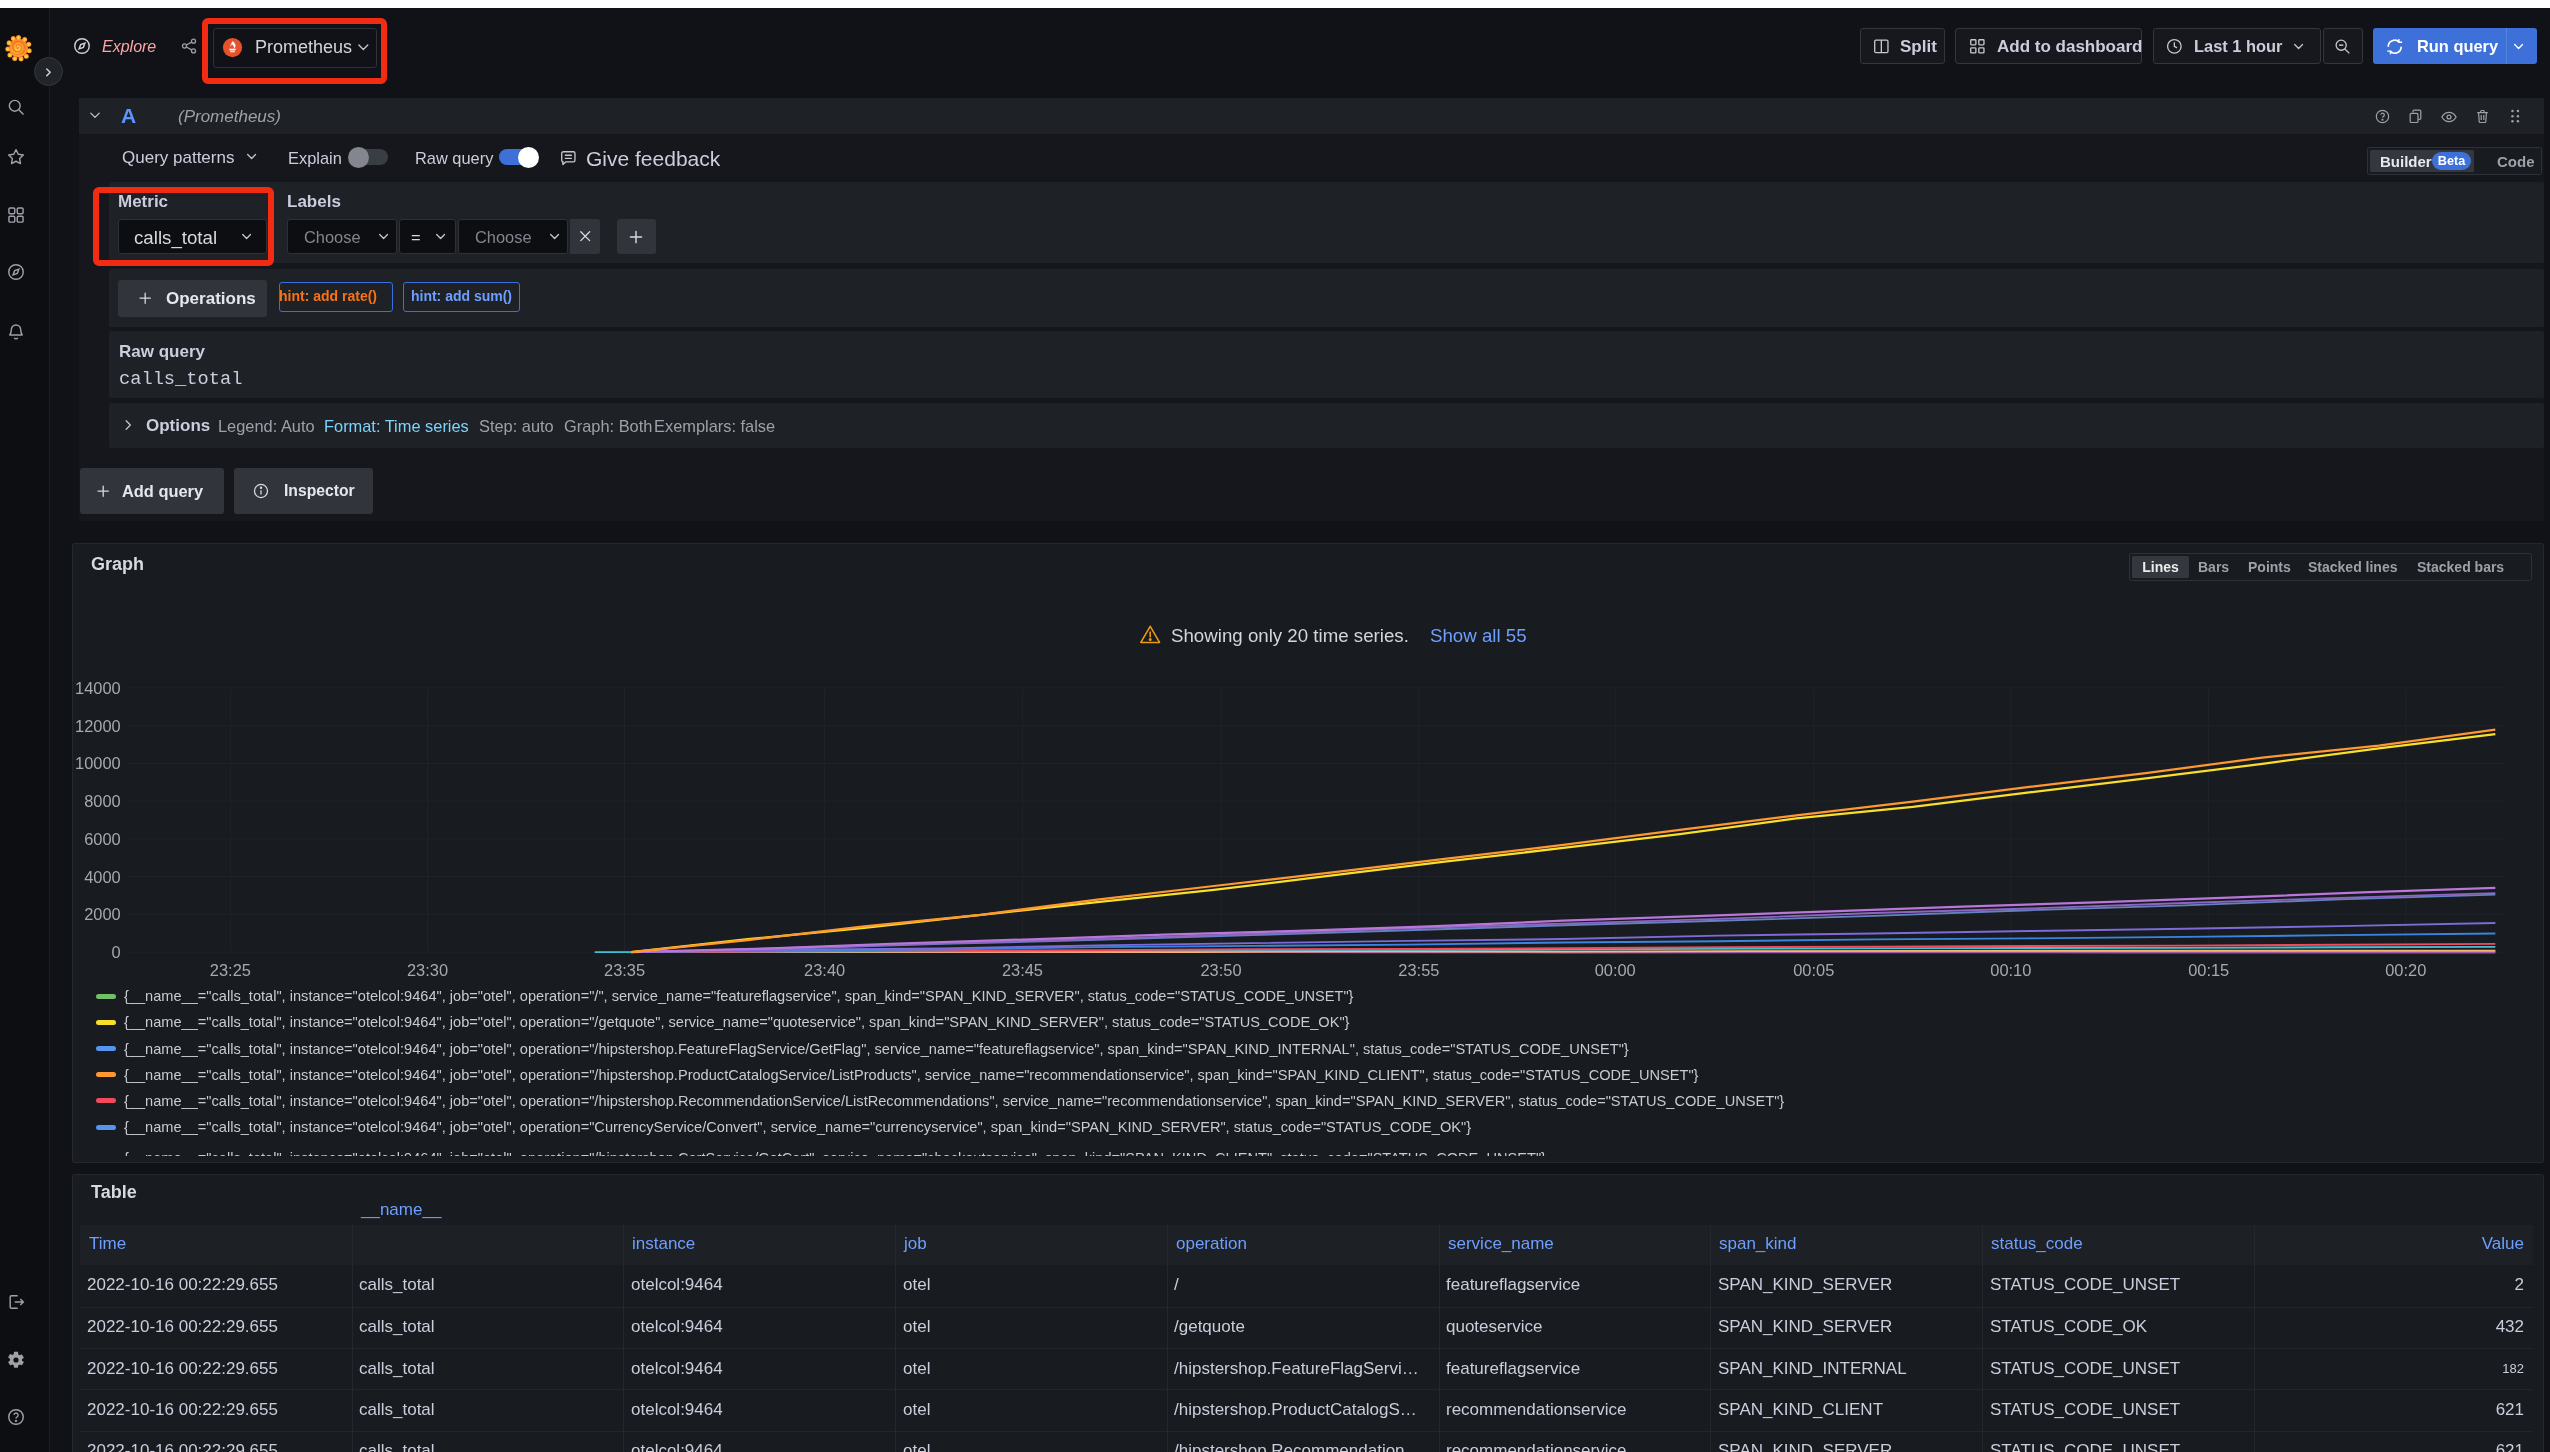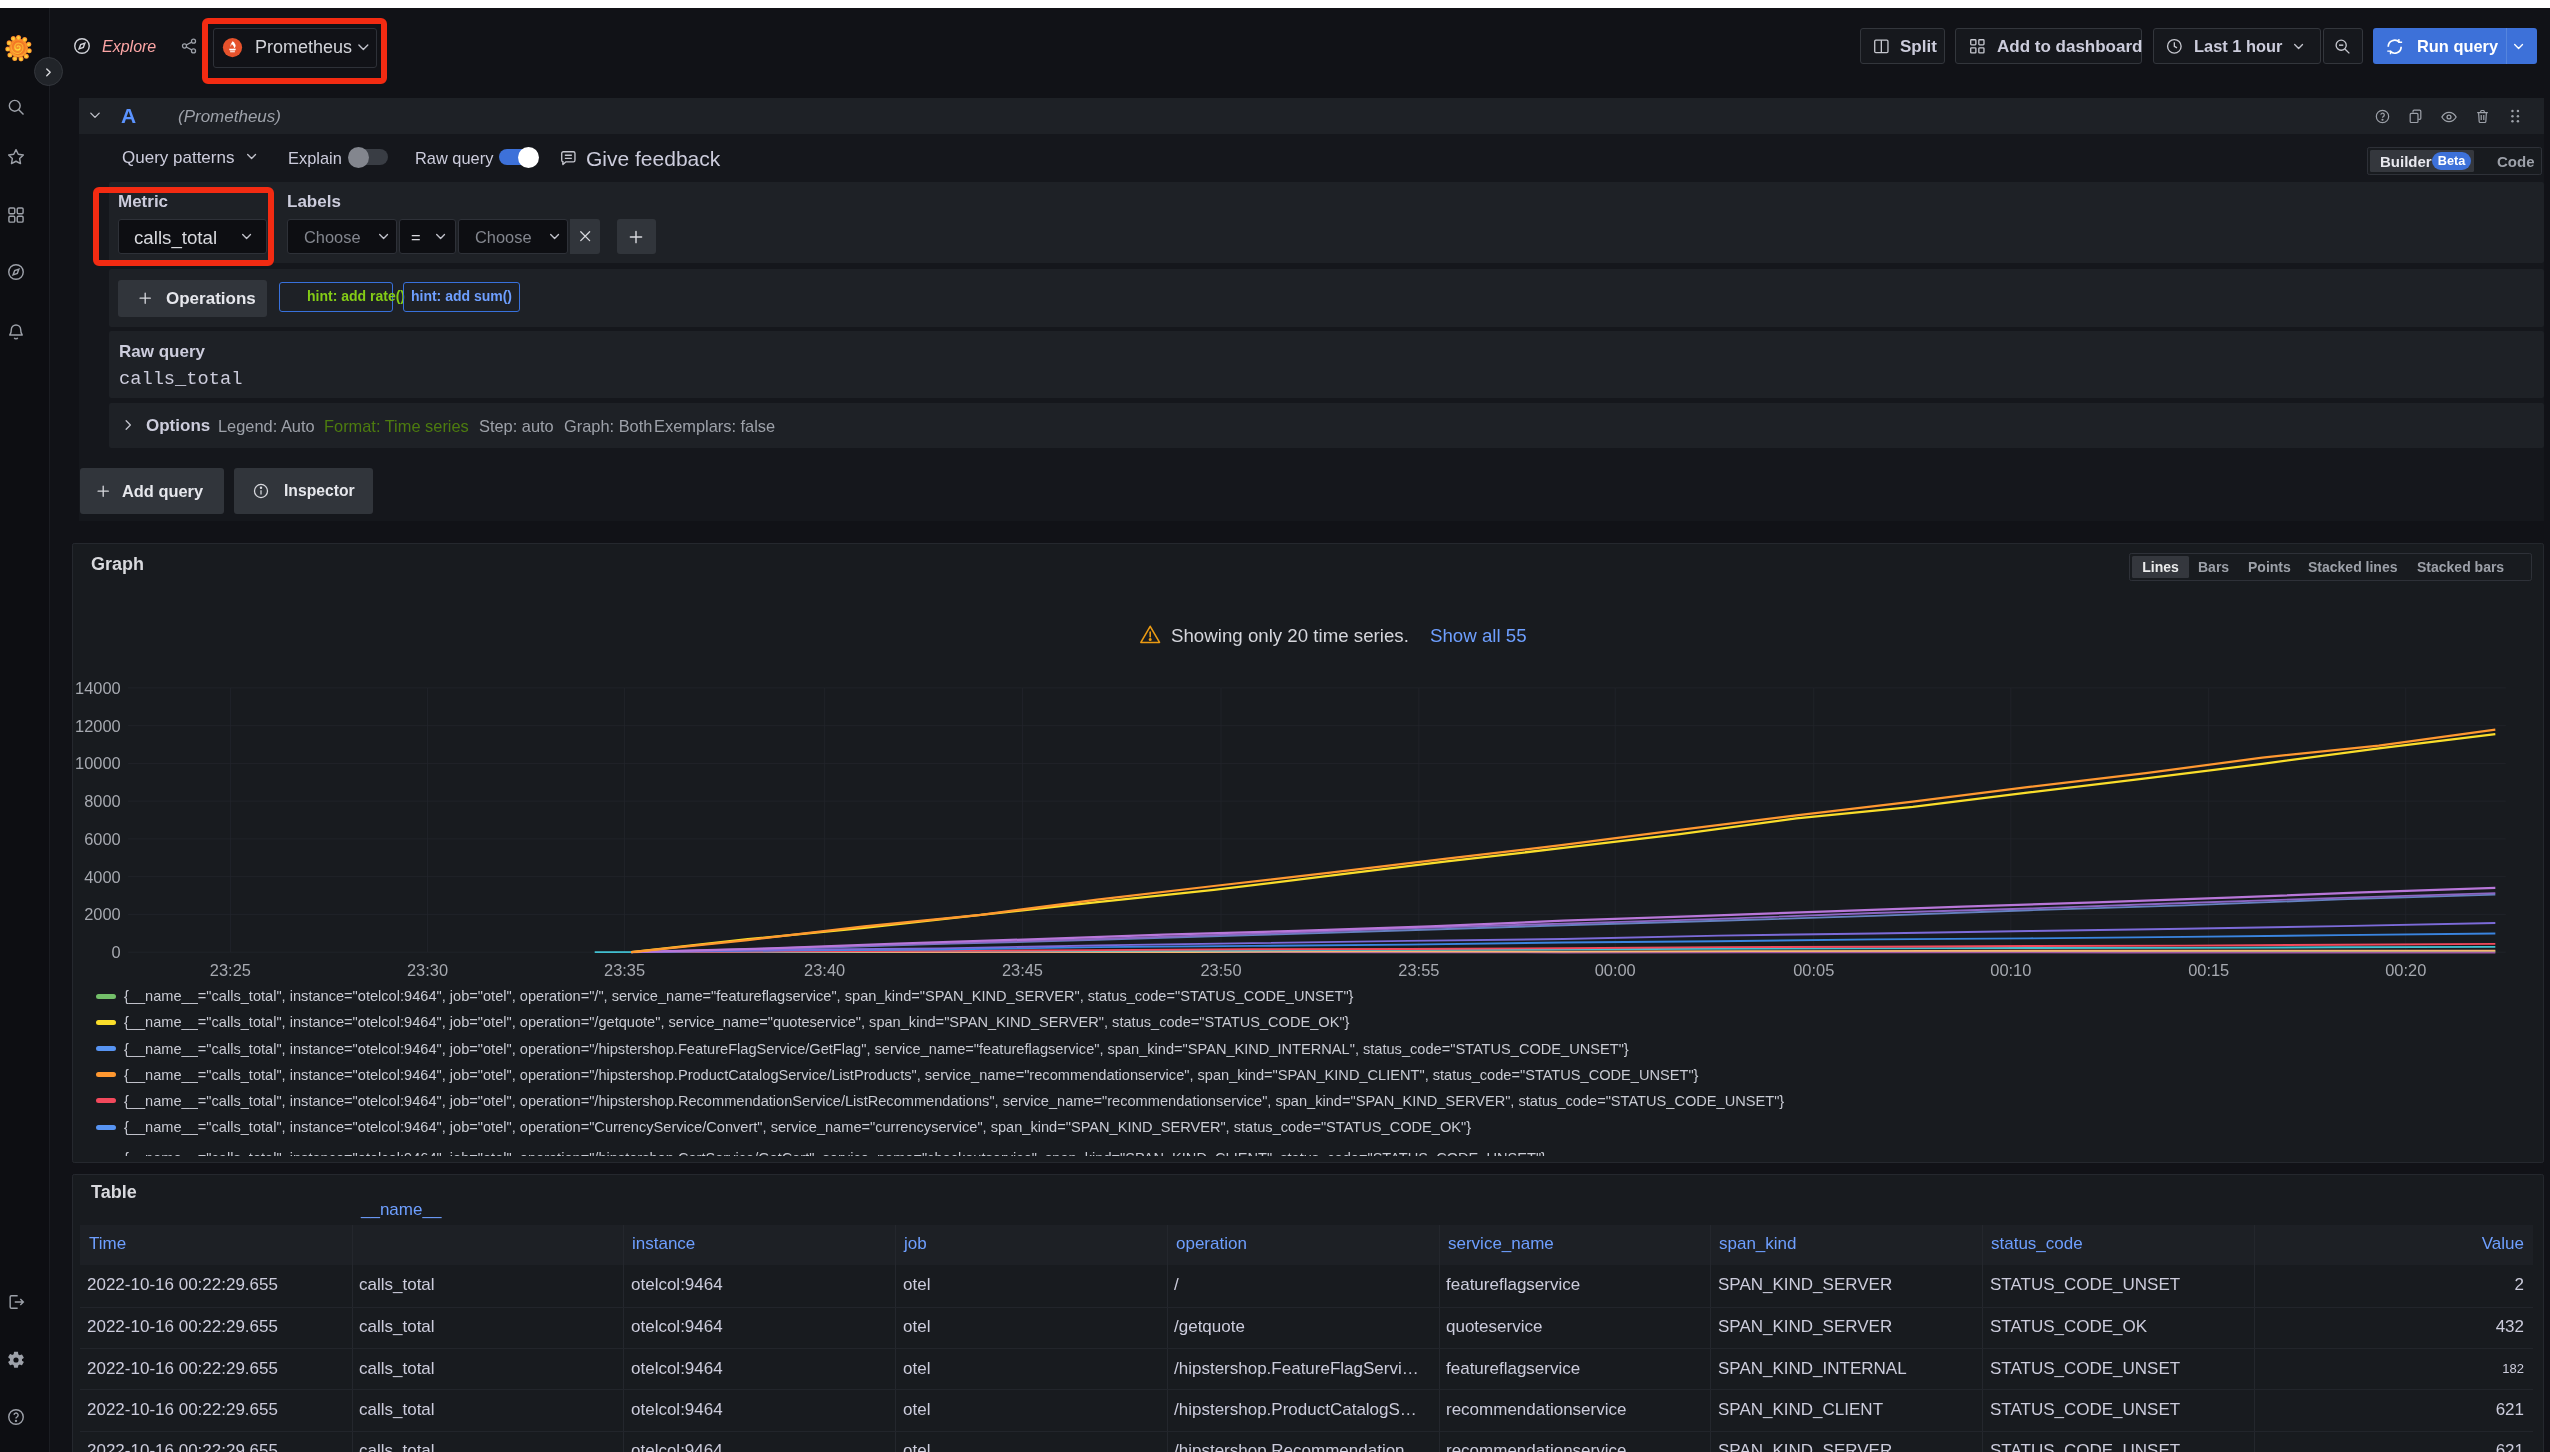--- a/index.html
+++ b/index.html
@@ -262,35 +262,35 @@
 
   <div class="redbox" style="left:93px;top:187px;width:181px;height:79px;"></div>
 
   <div class="row" style="left:109px;top:269px;width:2435px;height:58px;"></div>
   <div class="lbtn" style="left:118px;top:280px;width:149px;height:37px;"></div>
   <svg style="left:137px;top:290px;" width="16.4" height="16.4" viewBox="0 0 24 24" fill="none" stroke="#d8d9de" stroke-width="1.9" stroke-linecap="round">
       <path d="M12 4.5v15M4.5 12h15"></path>
     </svg>
   <div class="txt bold" style="left:166px;top:289px;height:19.4px;line-height:19.4px;font-size:17px;color:#e6e7ec;">Operations</div>
   <div class="abs" style="left:279px;top:282px;width:114px;height:30px;border:1.5px solid #3871dc;border-radius:3px;"></div>
-  <div class="txt bold" style="left:279px;top:287px;width:114px;height:19.4px;line-height:19.4px;font-size:14px;color:#84cc16;text-align:right;margin-left:12px;">hint: add rate()</div>
+  <div class="txt bold" style="left:279px;top:287px;width:114px;height:19.4px;line-height:19.4px;font-size:14px;color:#f97316;text-align:left;">hint: add rate()</div>
   <div class="abs" style="left:403px;top:282px;width:117px;height:30px;border:1.5px solid #3871dc;border-radius:3px;"></div>
   <div class="txt bold" style="left:403px;top:287px;width:117px;height:19.4px;line-height:19.4px;font-size:14px;color:#6e9fff;text-align:center;">hint: add sum()</div>
 
   <div class="row" style="left:109px;top:331px;width:2435px;height:67px;"></div>
   <div class="txt bold" style="left:119px;top:343px;height:18px;line-height:18px;font-size:17px;">Raw query</div>
   <div class="txt" style="left:119px;top:369px;height:20px;line-height:20px;font-size:18.7px;font-family:'Liberation Mono',monospace;">calls_total</div>
 
   <div class="row" style="left:109px;top:403px;width:2435px;height:45px;"></div>
   <svg style="left:123px;top:419px;" width="10.5" height="12" viewBox="0 0 16 20" fill="none" stroke="#c2c3cc" stroke-width="2.2" stroke-linecap="round" stroke-linejoin="round">
       <path d="M4.5 3 11.5 10 4.5 17"></path>
     </svg>
   <div class="txt bold" style="left:146px;top:417px;height:18.7px;line-height:18.7px;font-size:17px;">Options</div>
   <div class="txt" style="left:218px;top:417px;height:18.7px;line-height:18.7px;font-size:16.4px;color:#9da1a9;">Legend: Auto</div>
-  <div class="txt" style="left:324px;top:417px;height:18.7px;line-height:18.7px;font-size:16.4px;color:#4d7c0f;">Format: Time series</div>
+  <div class="txt" style="left:324px;top:417px;height:18.7px;line-height:18.7px;font-size:16.4px;color:#7dd3fc;">Format: Time series</div>
   <div class="txt" style="left:479px;top:417px;height:18.7px;line-height:18.7px;font-size:16.4px;color:#9da1a9;">Step: auto</div>
   <div class="txt" style="left:564px;top:417px;height:18.7px;line-height:18.7px;font-size:16.4px;color:#9da1a9;">Graph: Both</div>
   <div class="txt" style="left:654px;top:417px;height:18.7px;line-height:18.7px;font-size:16.4px;color:#9da1a9;">Exemplars: false</div>
 
   <div class="lbtn" style="left:80px;top:468px;width:144px;height:46px;"></div>
   <svg style="left:95px;top:483px;" width="16.4" height="16.4" viewBox="0 0 24 24" fill="none" stroke="#d8d9de" stroke-width="1.9" stroke-linecap="round">
       <path d="M12 4.5v15M4.5 12h15"></path>
     </svg>
   <div class="txt bold" style="left:122px;top:482px;height:18.7px;line-height:18.7px;font-size:16.4px;color:#e6e7ec;">Add query</div>
   <div class="lbtn" style="left:234px;top:468px;width:139px;height:46px;"></div>

